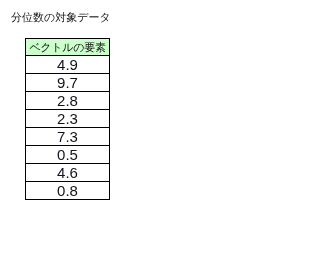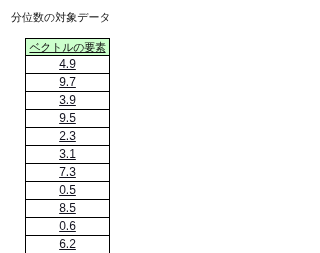--- a/index.html
+++ b/index.html
@@ -43,36 +43,35 @@
     table-layout: fixed;
   }
   .data-table td,
   .data-table th {
     border: 1px solid #000000;
     padding: 0;
     margin: 0;
     text-align: center;
     vertical-align: middle;
     background: #ffffff;
-    text-decoration: underline;
   }
   .col-header {
     height: 16px;
     background: #ccffcc !important;
     font-size: 11px;
     font-weight: normal;
     line-height: 16px;
     color: #101010;
     white-space: nowrap;
     overflow: hidden;
     letter-spacing: -0.3px;
   }
   .data-cell {
     height: 17px;
-    font-size: 12px;
+    font-size: 15px;
     line-height: 17px;
     color: #13131f;
     font-weight: normal;
   }
 </style>
 </head>
 <body>
 
 <div id="page">
 
@@ -85,42 +84,33 @@
       </tr>
     </thead>
     <tbody>
       <tr>
         <td class="data-cell">4.9</td>
       </tr>
       <tr>
         <td class="data-cell">9.7</td>
       </tr>
       <tr>
-        <td class="data-cell">3.9</td>
-      </tr>
-      <tr>
-        <td class="data-cell">9.5</td>
+        <td class="data-cell">2.8</td>
       </tr>
       <tr>
         <td class="data-cell">2.3</td>
-      </tr>
-      <tr>
-        <td class="data-cell">3.1</td>
       </tr>
       <tr>
         <td class="data-cell">7.3</td>
       </tr>
       <tr>
         <td class="data-cell">0.5</td>
       </tr>
       <tr>
-        <td class="data-cell">8.5</td>
+        <td class="data-cell">4.6</td>
       </tr>
       <tr>
-        <td class="data-cell">0.6</td>
-      </tr>
-      <tr>
-        <td class="data-cell">6.2</td>
+        <td class="data-cell">0.8</td>
       </tr>
     </tbody>
   </table>
 
 </div>
 
 </body></html>

